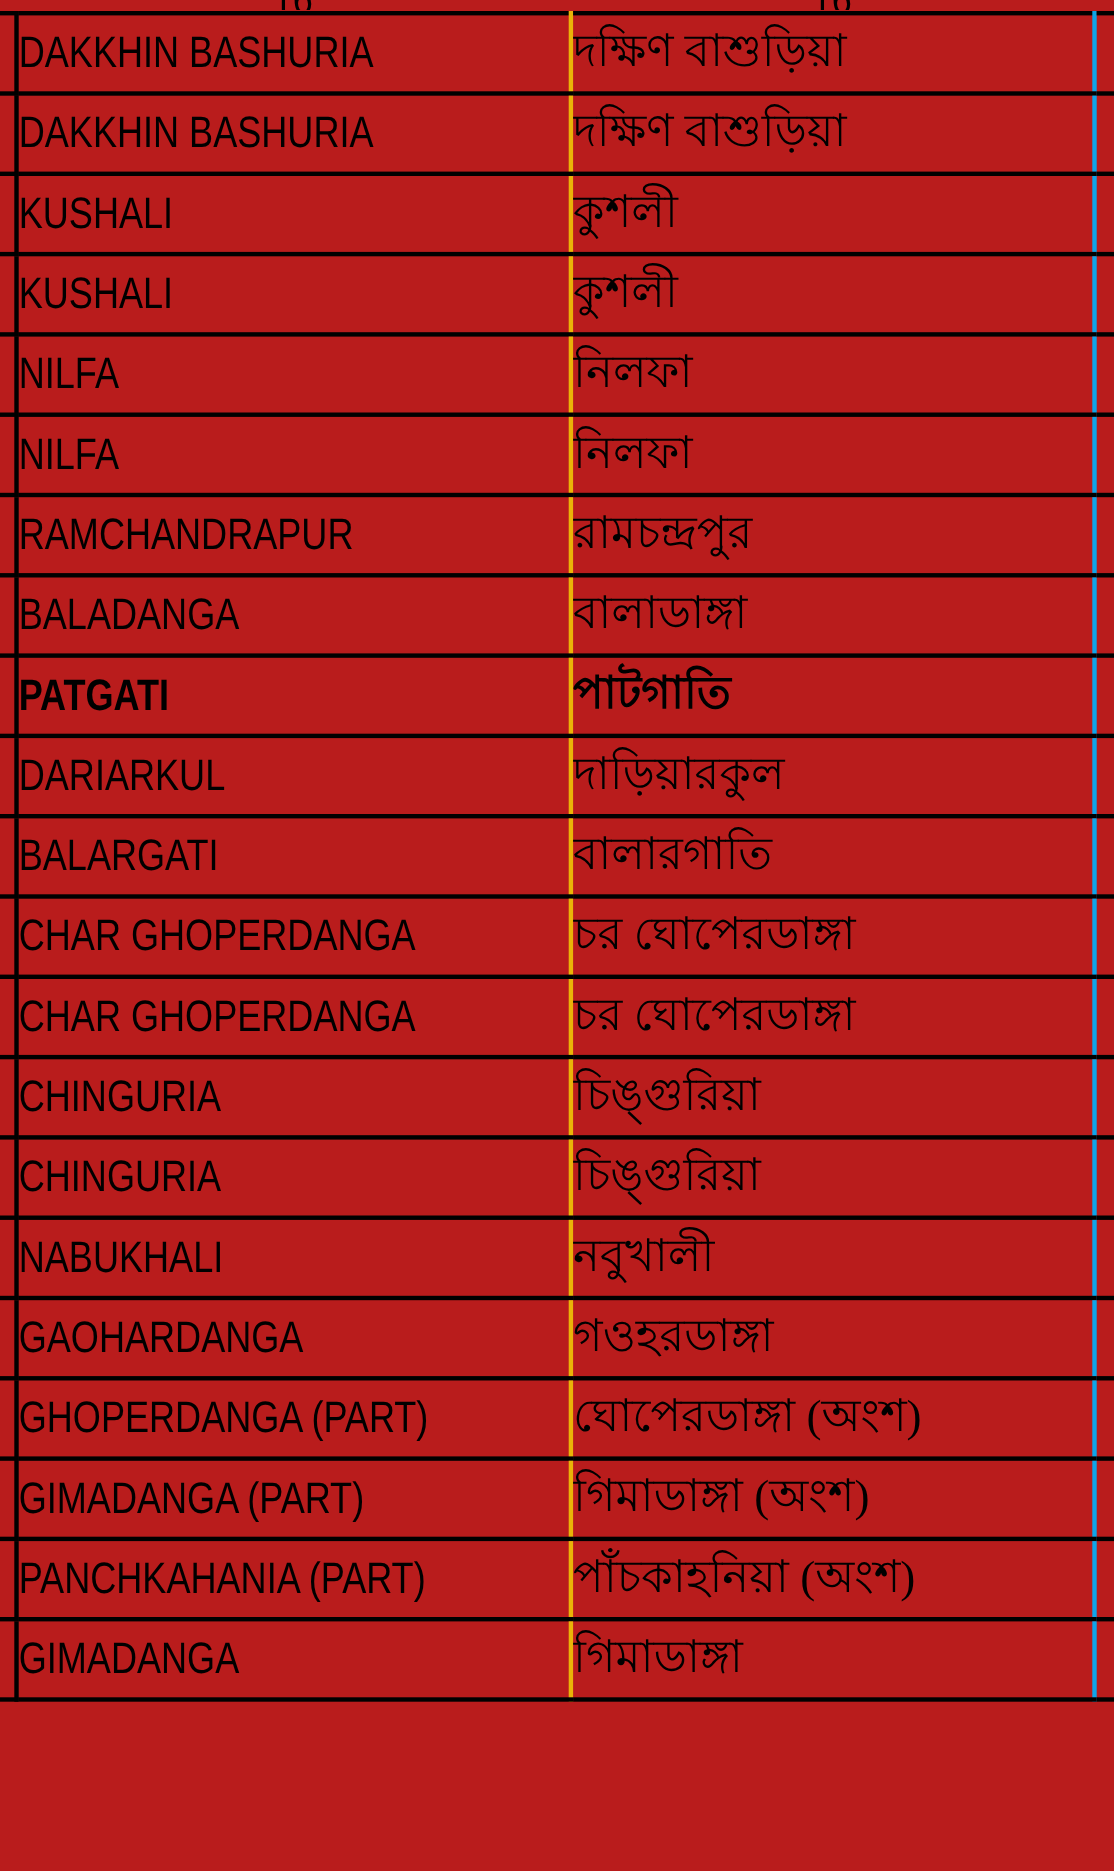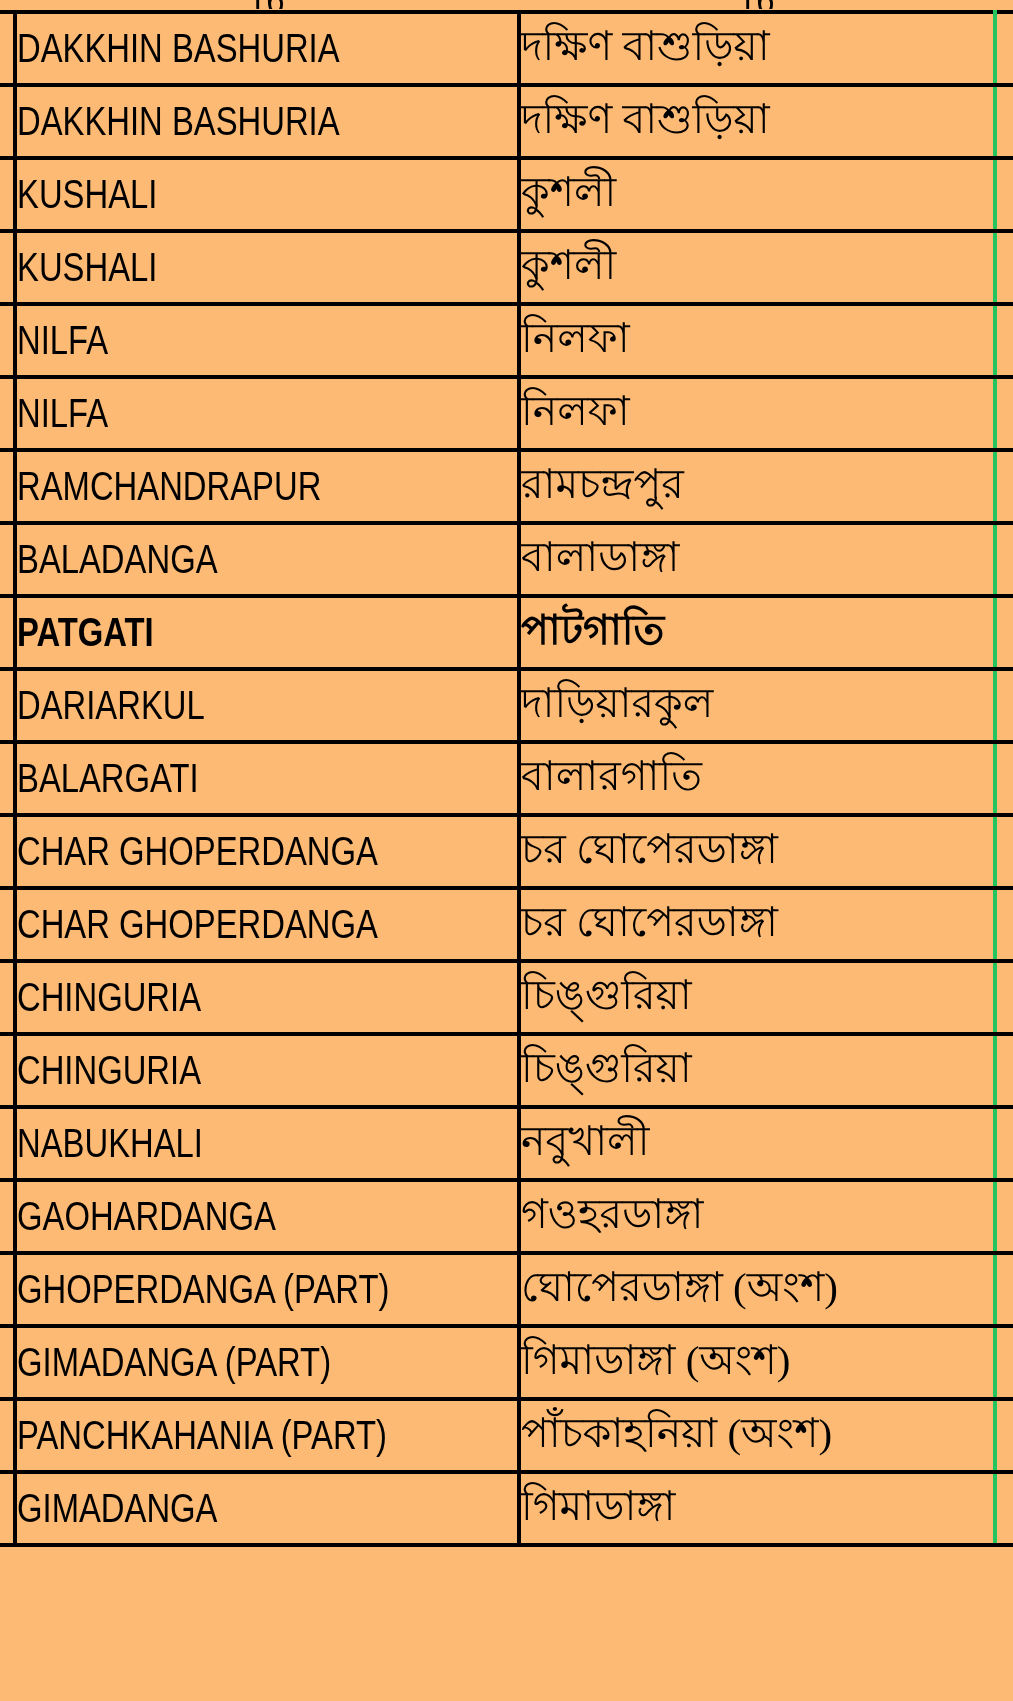--- a/index.html
+++ b/index.html
@@ -1,20 +1,20 @@
 <!DOCTYPE html>
 <html><head>
 <meta charset="utf-8">
 <style>
   html, body { margin: 0; padding: 0; background: #ffffff; }
   .canvas {
     position: relative;
     width: 1013px;
     height: 1701px;
-    background: #fdba74;
+    background: #b91c1c;
     overflow: hidden;
     font-family: "Liberation Sans", sans-serif;
     color: #000000;
   }
 
   
   .sliver {
     position: absolute;
     top: 0;
     height: 9px;
@@ -41,22 +41,22 @@
   }
   table.village-table td {
     border-top: 4px solid #000;
     border-bottom: 4px solid #000;
     padding: 0;
     vertical-align: middle;
     overflow: hidden;
     white-space: nowrap;
   }
   td.cut-left   { border-right: 4px solid #000; }
-  td.cell-en    { border-right: 4px solid #000000; padding-left: 9px; }
-  td.cell-bn    { border-right: 4px solid #22c55e; padding-left: 7px; }
+  td.cell-en    { border-right: 4px solid #eab308; padding-left: 9px; }
+  td.cell-bn    { border-right: 4px solid #0ea5e9; padding-left: 7px; }
   td.cut-right  { }
   tr.row { height: 69px; }
 
   .en-text {
     display: inline-block;
     font-size: 40px;
     transform: scaleX(0.82);
     transform-origin: left center;
     letter-spacing: 0px;
   }

